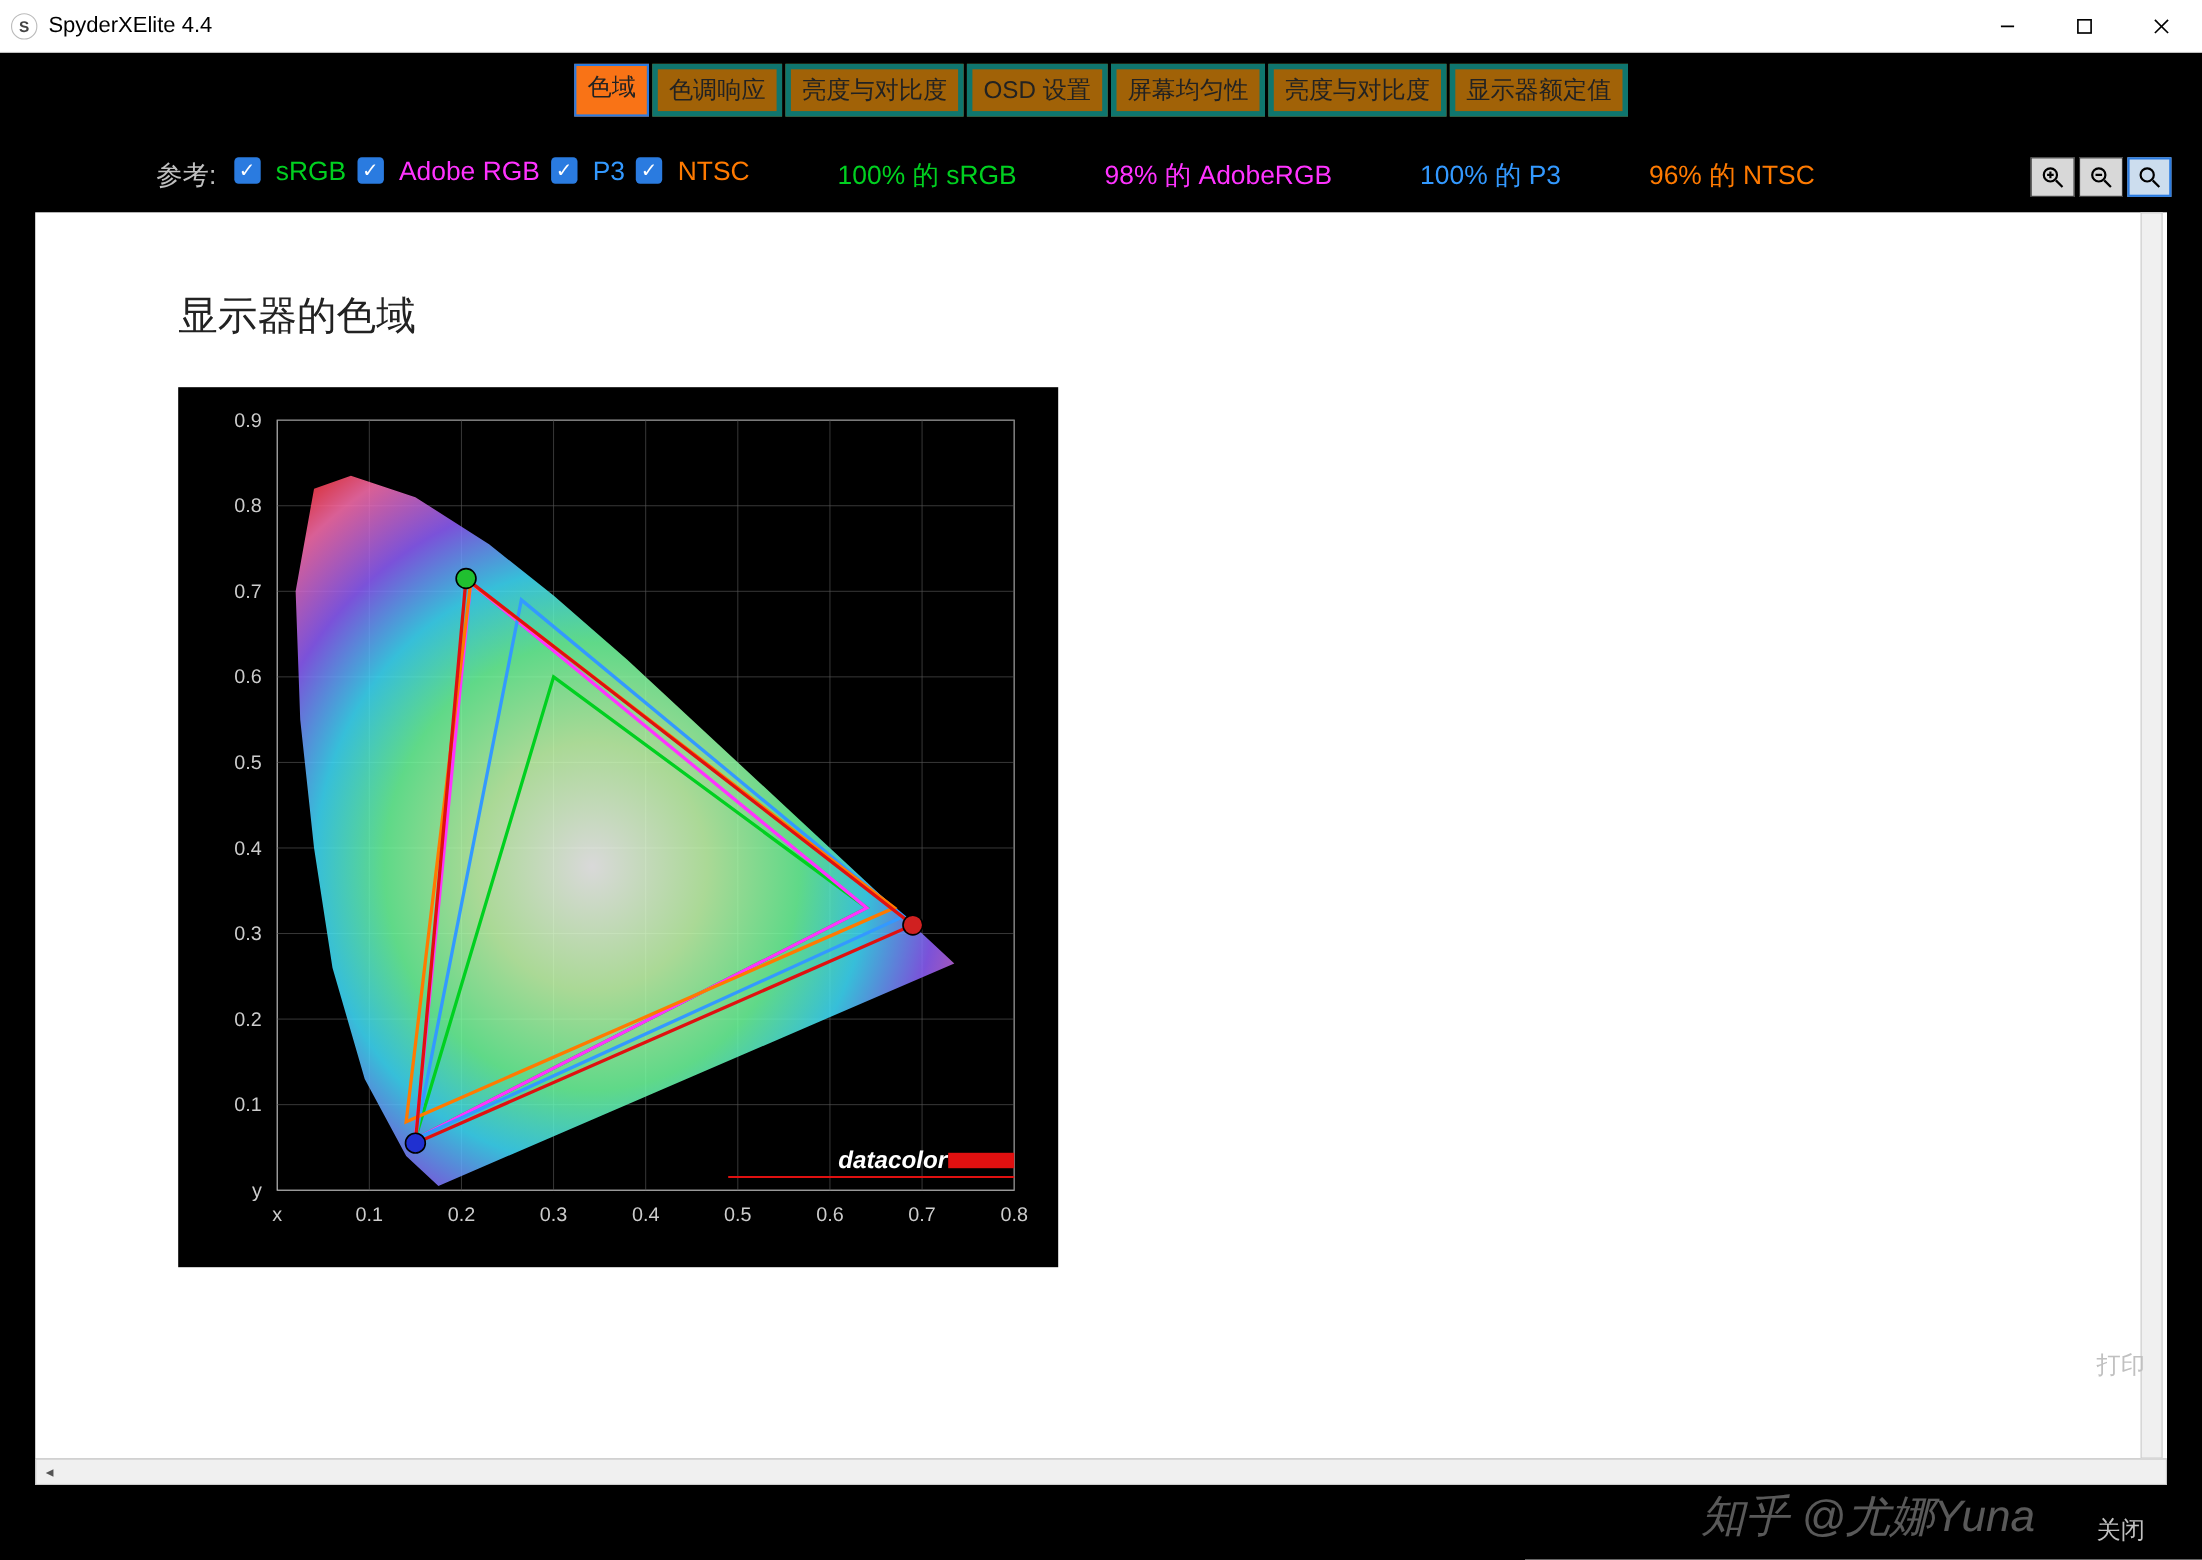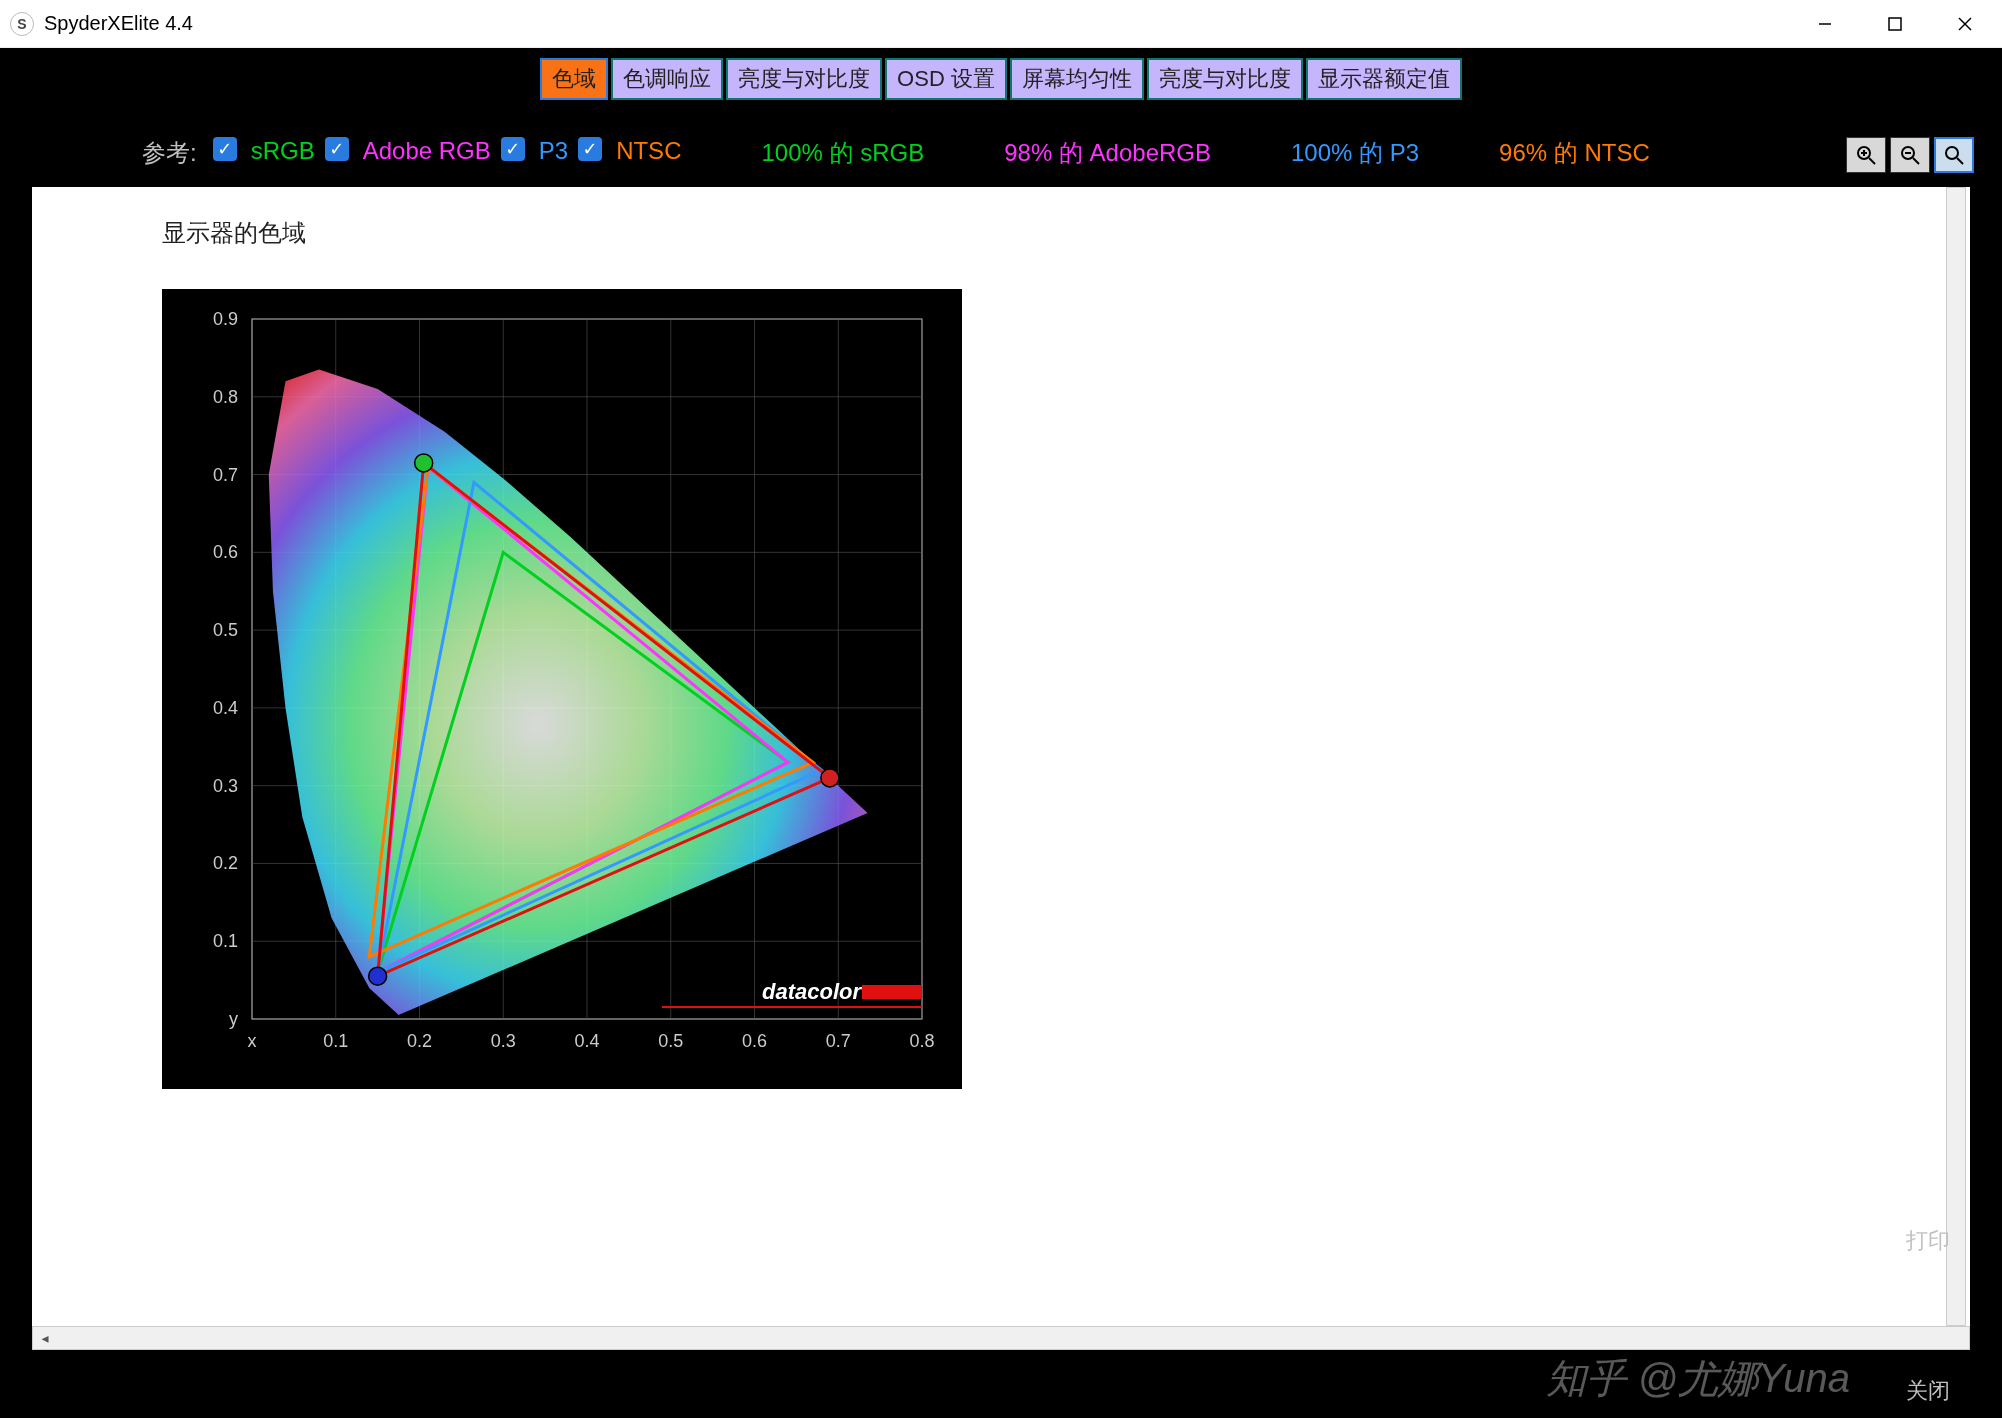--- a/index.html
+++ b/index.html
@@ -5,31 +5,31 @@
 * { box-sizing: border-box; margin: 0; padding: 0; font-family: "Segoe UI", "Microsoft YaHei", sans-serif; }
 body { background: #fff; width: 2002px; height: 1418px; overflow: hidden; }
 .titlebar { height: 48px; display: flex; align-items: center; padding: 0 2px; background: #fff; border-bottom: 1px solid #eee; }
 .app-icon { width: 24px; height: 24px; border-radius: 50%; background: #fff; border: 1px solid #bbb; display: flex; align-items: center; justify-content: center; font-size: 14px; font-weight: bold; color: #444; margin: 0 10px 0 8px; }
 .title-text { font-size: 20px; color: #000; }
 .winbtns { margin-left: auto; display: flex; }
 .winbtn { width: 70px; height: 48px; display: flex; align-items: center; justify-content: center; font-size: 16px; color: #000; }
 .winbtn.close svg { width: 16px; height: 16px; }
 .app-frame { background: #000; padding: 2px 2px; height: calc(1418px - 48px); display: flex; flex-direction: column; gap: 0; }
 .tabbar { display: flex; justify-content: center; gap: 0; padding-top: 8px; }
-.tab { background: #c4b5fd; border: 2px solid #0f766e; padding: 4px 10px; font-size: 22px; color: #222; }
+.tab { background: #a16207; border: 5px solid #0f766e; padding: 4px 10px; font-size: 22px; color: #222; }
 .tab.active { background: #f97316; border: 2px solid #2a7be0; }
 .tab + .tab { margin-left: 3px; }
 .refbar { display: flex; gap: 10px; padding: 14px 20px 14px 140px; font-size: 24px; margin-top: 23px; }
 .refbar .lbl { color: #c0c0c0; margin-right: 6px; }
 .chk { width: 24px; height: 24px; background: #2a7be0; border-radius: 4px; display: inline-flex; align-items: center; justify-content: center; color: #fff; font-size: 18px; margin-right: 4px; }
 .zoombar { margin-left: auto; display: flex; gap: 4px; padding-right: 6px; }
 .zoombtn { width: 40px; height: 36px; background: #d8d8d8; border: 1px solid #333; display: flex; align-items: center; justify-content: center; font-size: 22px; }
 .zoombtn.active { border: 2px solid #2a7be0; background: #cde; }
 .content { background: #fff; flex: 1; margin: 0 30px; overflow: auto; padding: 30px 130px 20px 130px; position: relative; }
-.heading { font-size: 24px; color: #222; margin-bottom: 40px; }
+.heading { font-size: 36px; color: #222; margin-bottom: 40px; margin-top: 40px; }
 .chart-box { width: 800px; height: 800px; background: #000; position: relative; }
 .chart-box svg { position: absolute; inset: 0; }
 .summary { font-size: 28px; color: #222; margin-top: 36px; }
 .scrollbar-h { height: 24px; background: #f0f0f0; border: 1px solid #ccc; margin: 0 30px 6px 30px; display: flex; align-items: center; justify-content: flex-start; }
 .scroll-arrow { width: 24px; height: 22px; display: flex; align-items: center; justify-content: center; color: #555; font-size: 14px; }
 .footer { position: absolute; bottom: 10px; right: 50px; display: flex; gap: 120px; font-size: 22px; color: #c0c0c0; flex-direction: column; }
 .watermark { position: absolute; bottom: 10px; right: 150px; font-size: 40px; color: rgba(255,255,255,0.35); font-style: italic; }
 
 .srgb { color: #00d020; }
 .adobergb { color: #ff33ff; }

